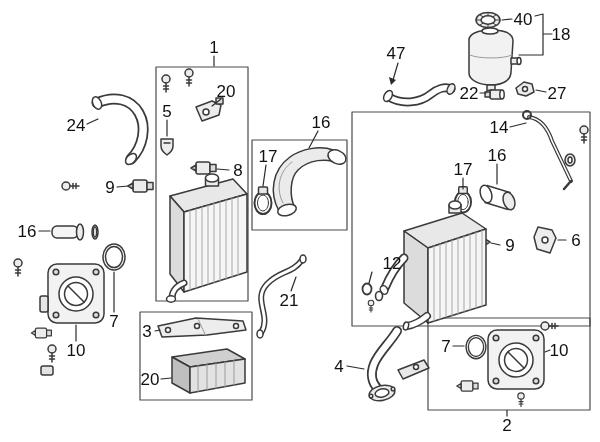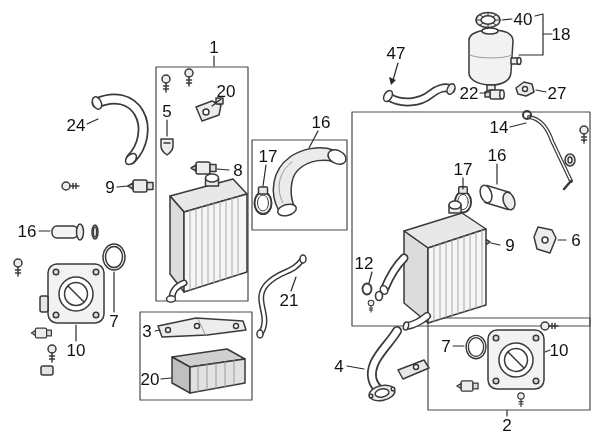--- a/index.html
+++ b/index.html
@@ -339,21 +339,21 @@
 <span class="callout" style="left:321px;top:122px">16</span>
 <span class="callout" style="left:268px;top:156px">17</span>
 <span class="callout" style="left:238px;top:170px">8</span>
 <span class="callout" style="left:110px;top:187px">9</span>
 <span class="callout" style="left:27px;top:231px">16</span>
 <span class="callout" style="left:114px;top:321px">7</span>
 <span class="callout" style="left:76px;top:350px">10</span>
 <span class="callout" style="left:147px;top:331px">3</span>
 <span class="callout" style="left:150px;top:379px">20</span>
 <span class="callout" style="left:289px;top:300px">21</span>
-<span class="callout" style="left:364px;top:263px">12</span>
+<span class="callout" style="left:392px;top:263px">12</span>
 <span class="callout" style="left:339px;top:366px">4</span>
 <span class="callout" style="left:396px;top:53px">47</span>
 <span class="callout" style="left:523px;top:19px">40</span>
 <span class="callout" style="left:561px;top:34px">18</span>
 <span class="callout" style="left:469px;top:93px">22</span>
 <span class="callout" style="left:557px;top:93px">27</span>
 <span class="callout" style="left:499px;top:127px">14</span>
 <span class="callout" style="left:463px;top:169px">17</span>
 <span class="callout" style="left:497px;top:155px">16</span>
 <span class="callout" style="left:510px;top:245px">9</span>

